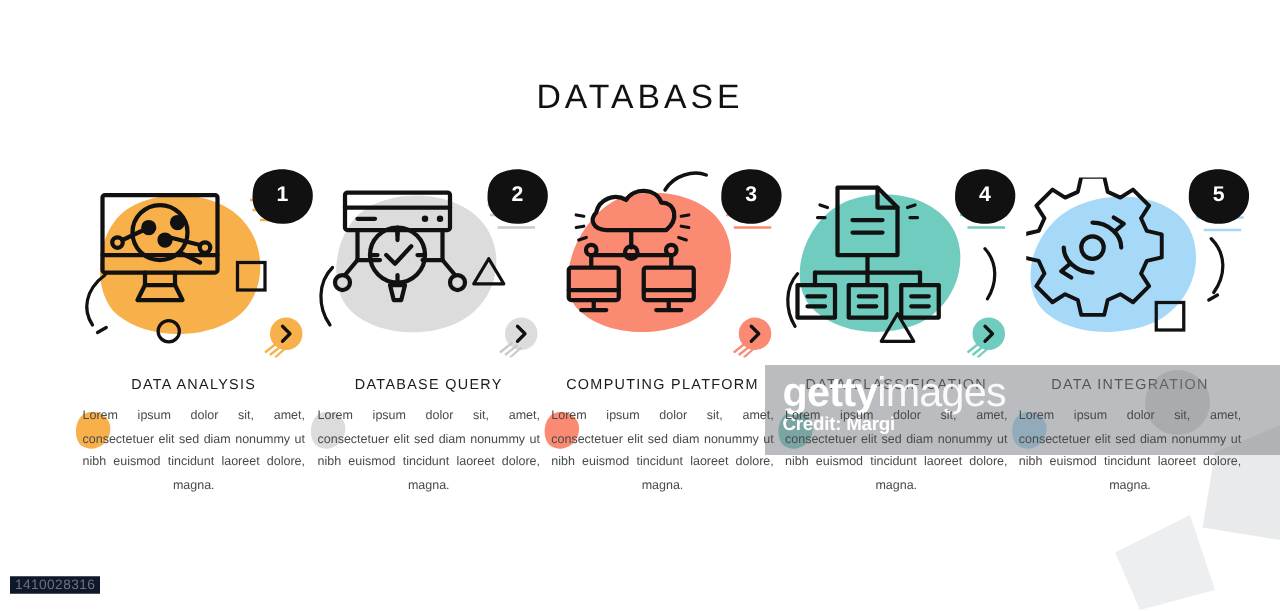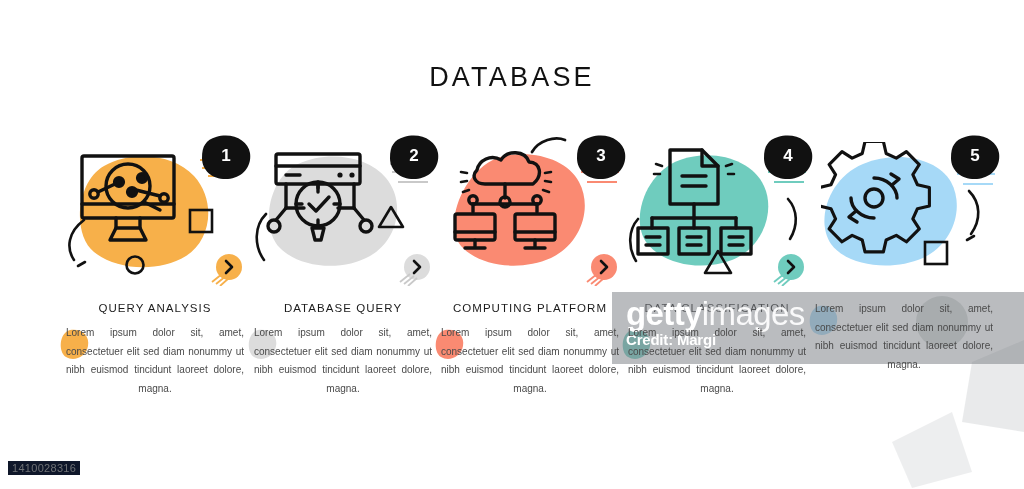--- a/index.html
+++ b/index.html
@@ -136,21 +136,21 @@
         <circle cx="19" cy="15" r="13" fill="#F7B04A"></circle>
         <path d="M16 9 L22 15 L16 21" fill="none" stroke="#111" stroke-width="2.6" stroke-linecap="round" stroke-linejoin="round"></path>
         <g stroke="#F7B04A" stroke-width="1.8">
             <path d="M2 30 L12 22"></path>
             <path d="M6 32 L16 24"></path>
             <path d="M10 34 L19 26"></path>
           </g>
       </svg>
     </div>
 
-    <div class="heading">QUERY ANALYSIS</div>
+    <div class="heading">DATA ANALYSIS</div>
     <div class="bodywrap">
       <svg class="minisplat" viewBox="0 0 34 34">
         <path d="M12 2 C24 0 32 8 30 18 C28 29 16 34 8 29 C0 24 1 5 12 2 Z" fill="#F7B04A"></path>
       </svg>
       <div class="body">Lorem ipsum dolor sit, amet, consectetuer elit sed diam nonummy ut nibh euismod tincidunt laoreet dolore, magna.</div>
     </div>
   </div>
 
   <div class="col c2">
     <div class="art">
@@ -404,20 +404,21 @@
 
       <svg class="deco" style="left:112px;top:110px;width:26px;height:26px;" viewBox="0 0 26 26">
         <rect x="2" y="2" width="22" height="22" fill="none" stroke="#111" stroke-width="2.6"></rect>
       </svg>
       <svg class="deco" style="left:154px;top:58px;width:22px;height:56px;" viewBox="0 0 22 56">
         <path d="M4 3 C16 15 16 32 6 46" fill="none" stroke="#111" stroke-width="2.6" stroke-linecap="round"></path>
         <path d="M2 52 L9 48" stroke="#111" stroke-width="2.6" stroke-linecap="round"></path>
       </svg>
     </div>
 
+    <div class="heading">DATA INTEGRATION</div>
     <div class="bodywrap">
       <svg class="minisplat" viewBox="0 0 34 34">
         <path d="M12 2 C24 0 32 8 30 18 C28 29 16 34 8 29 C0 24 1 5 12 2 Z" fill="#A6D9F7"></path>
       </svg>
       <div class="body">Lorem ipsum dolor sit, amet, consectetuer elit sed diam nonummy ut nibh euismod tincidunt laoreet dolore, magna.</div>
     </div>
   </div>
 
   <svg class="wm-ghost" viewBox="0 0 412 200">
     <circle cx="330" cy="30" r="26" fill="#7f8c86"></circle>

